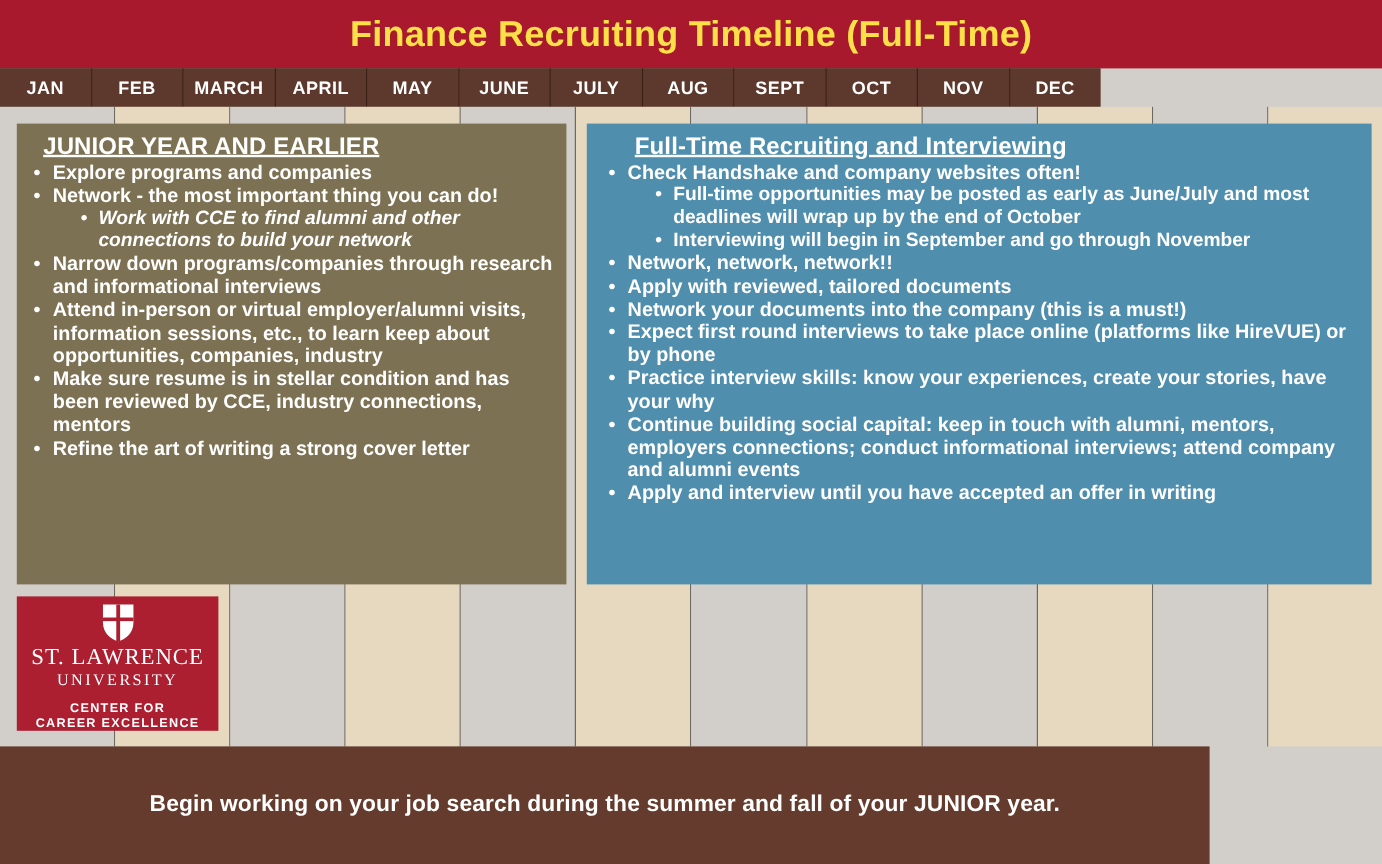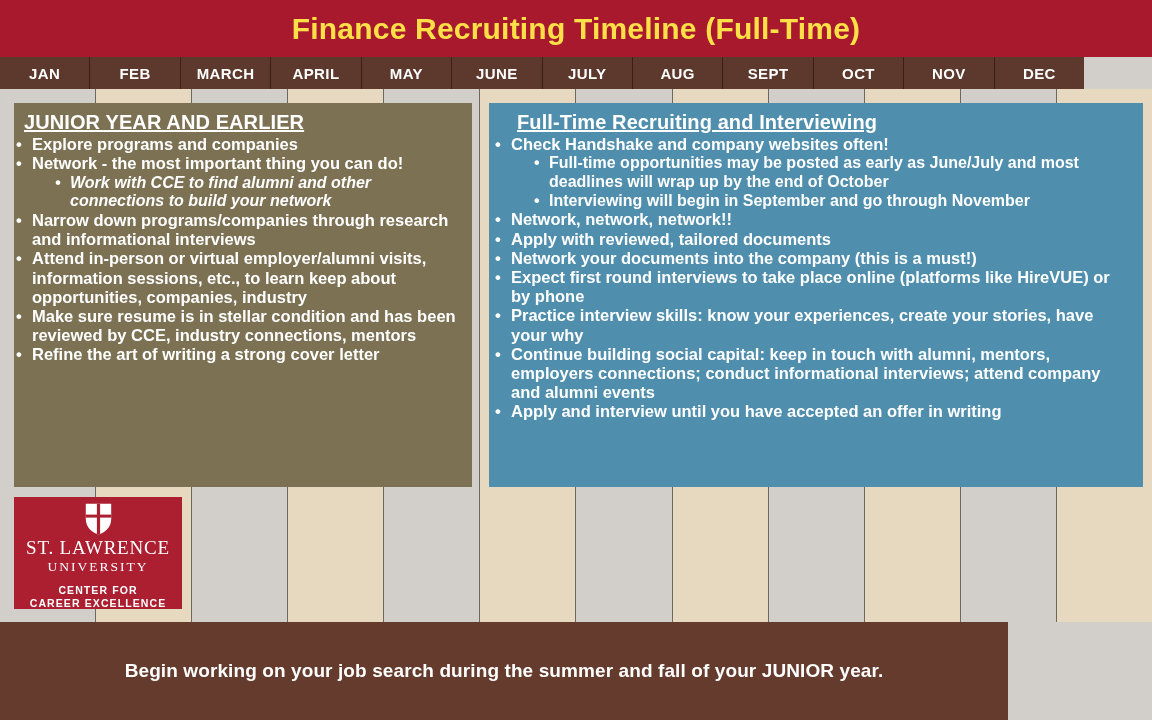--- a/index.html
+++ b/index.html
@@ -36,21 +36,21 @@
     font-size: 30px;
     font-weight: bold;
     letter-spacing: 0.2px;
     white-space: nowrap;
   }
 
   
   .month-row {
     position: absolute;
     left: 0; top: 57px;
-    width: 1084px;
+    width: 917px;
     height: 32px;
     display: flex;
     background: #5d382c;
   }
   .month-cell {
     flex: 1 1 0;
     display: flex;
     align-items: center;
     justify-content: center;
     color: #ffffff;
@@ -78,21 +78,21 @@
   }
   .stripe:last-child { border-right: none; }
   .stripe.gray { background: #d2cfcb; }
   .stripe.tan  { background: #e6d9bf; }
 
   
   .box {
     position: absolute;
     box-sizing: border-box;
     color: #ffffff;
-    padding: 8px 10px 8px 0;
+    padding: 8px 10px 8px 12px;
   }
   .box-olive {
     left: 14px;
     top: 103px;
     width: 458px;
     height: 384px;
     background: #7d7154;
   }
   .box-blue {
     left: 489px;

